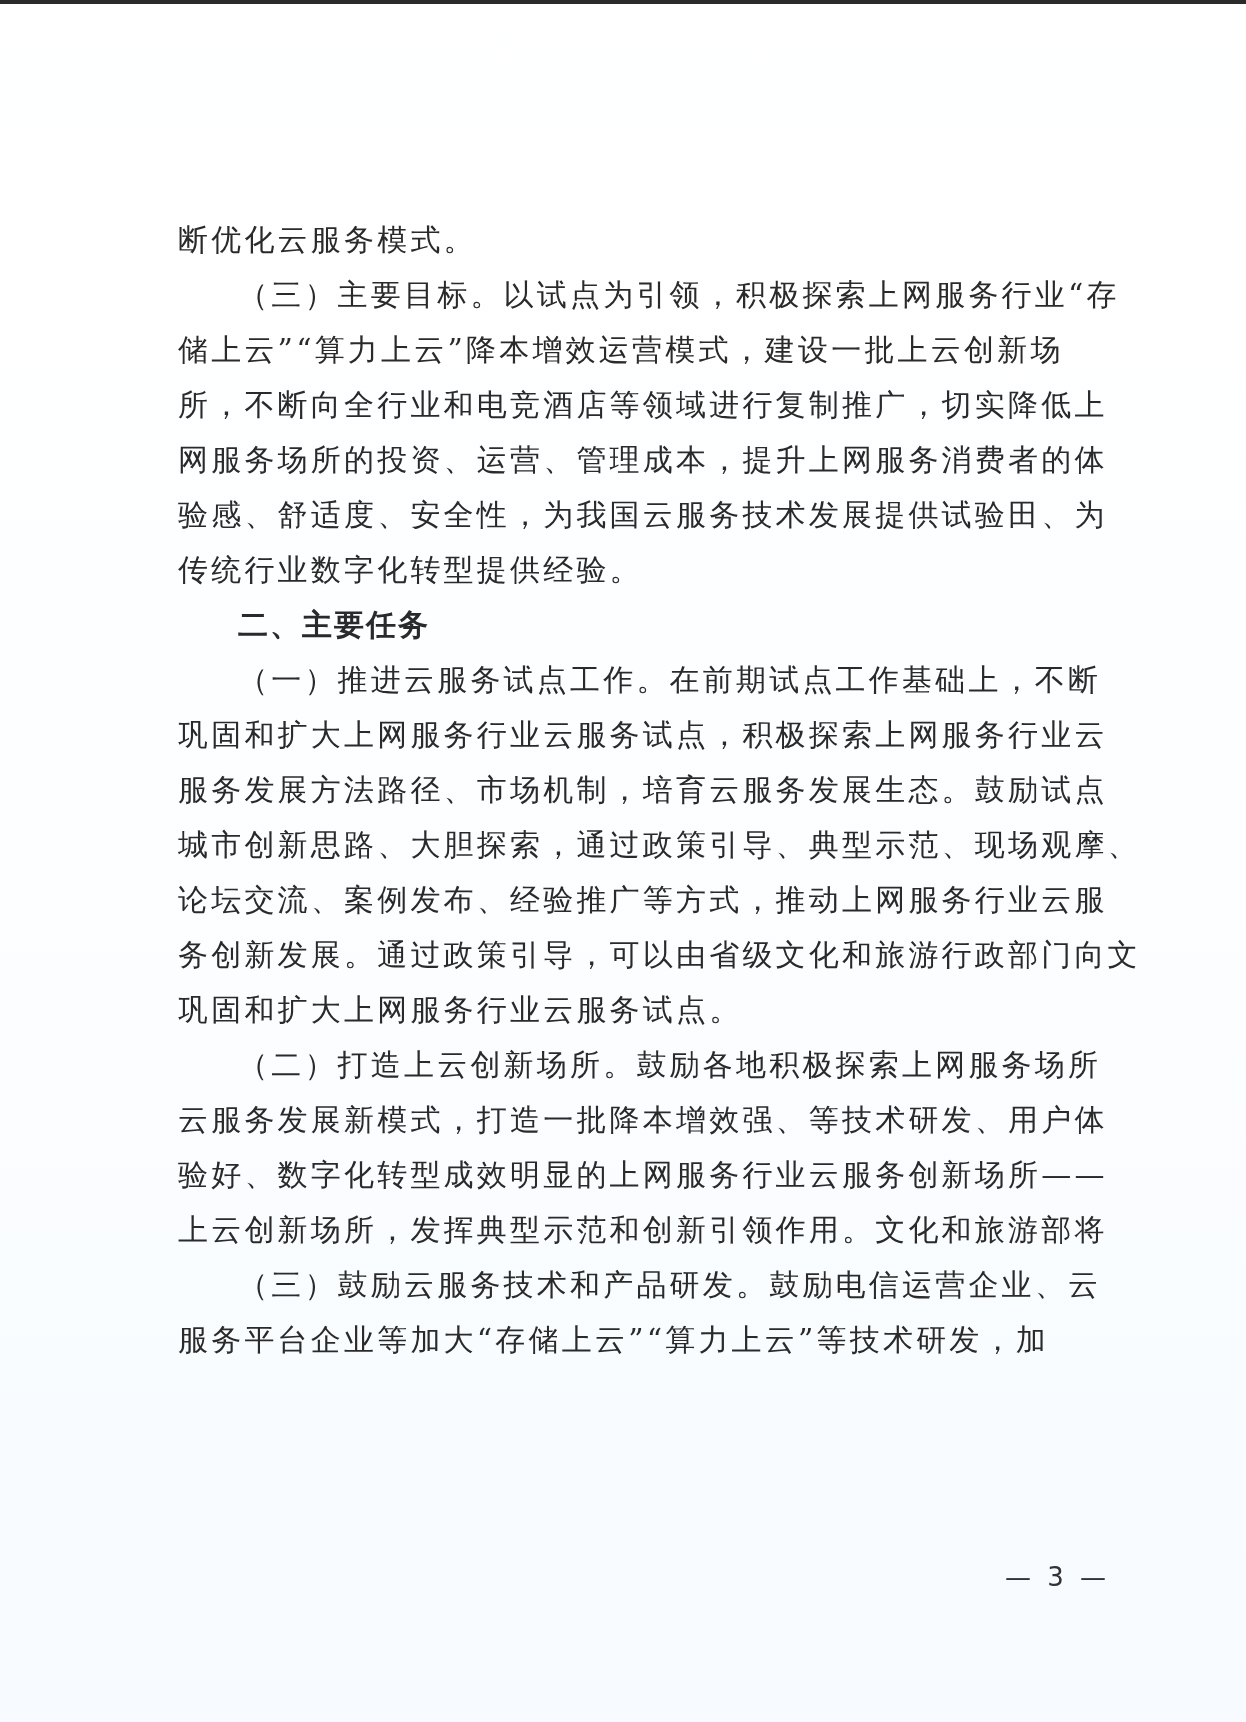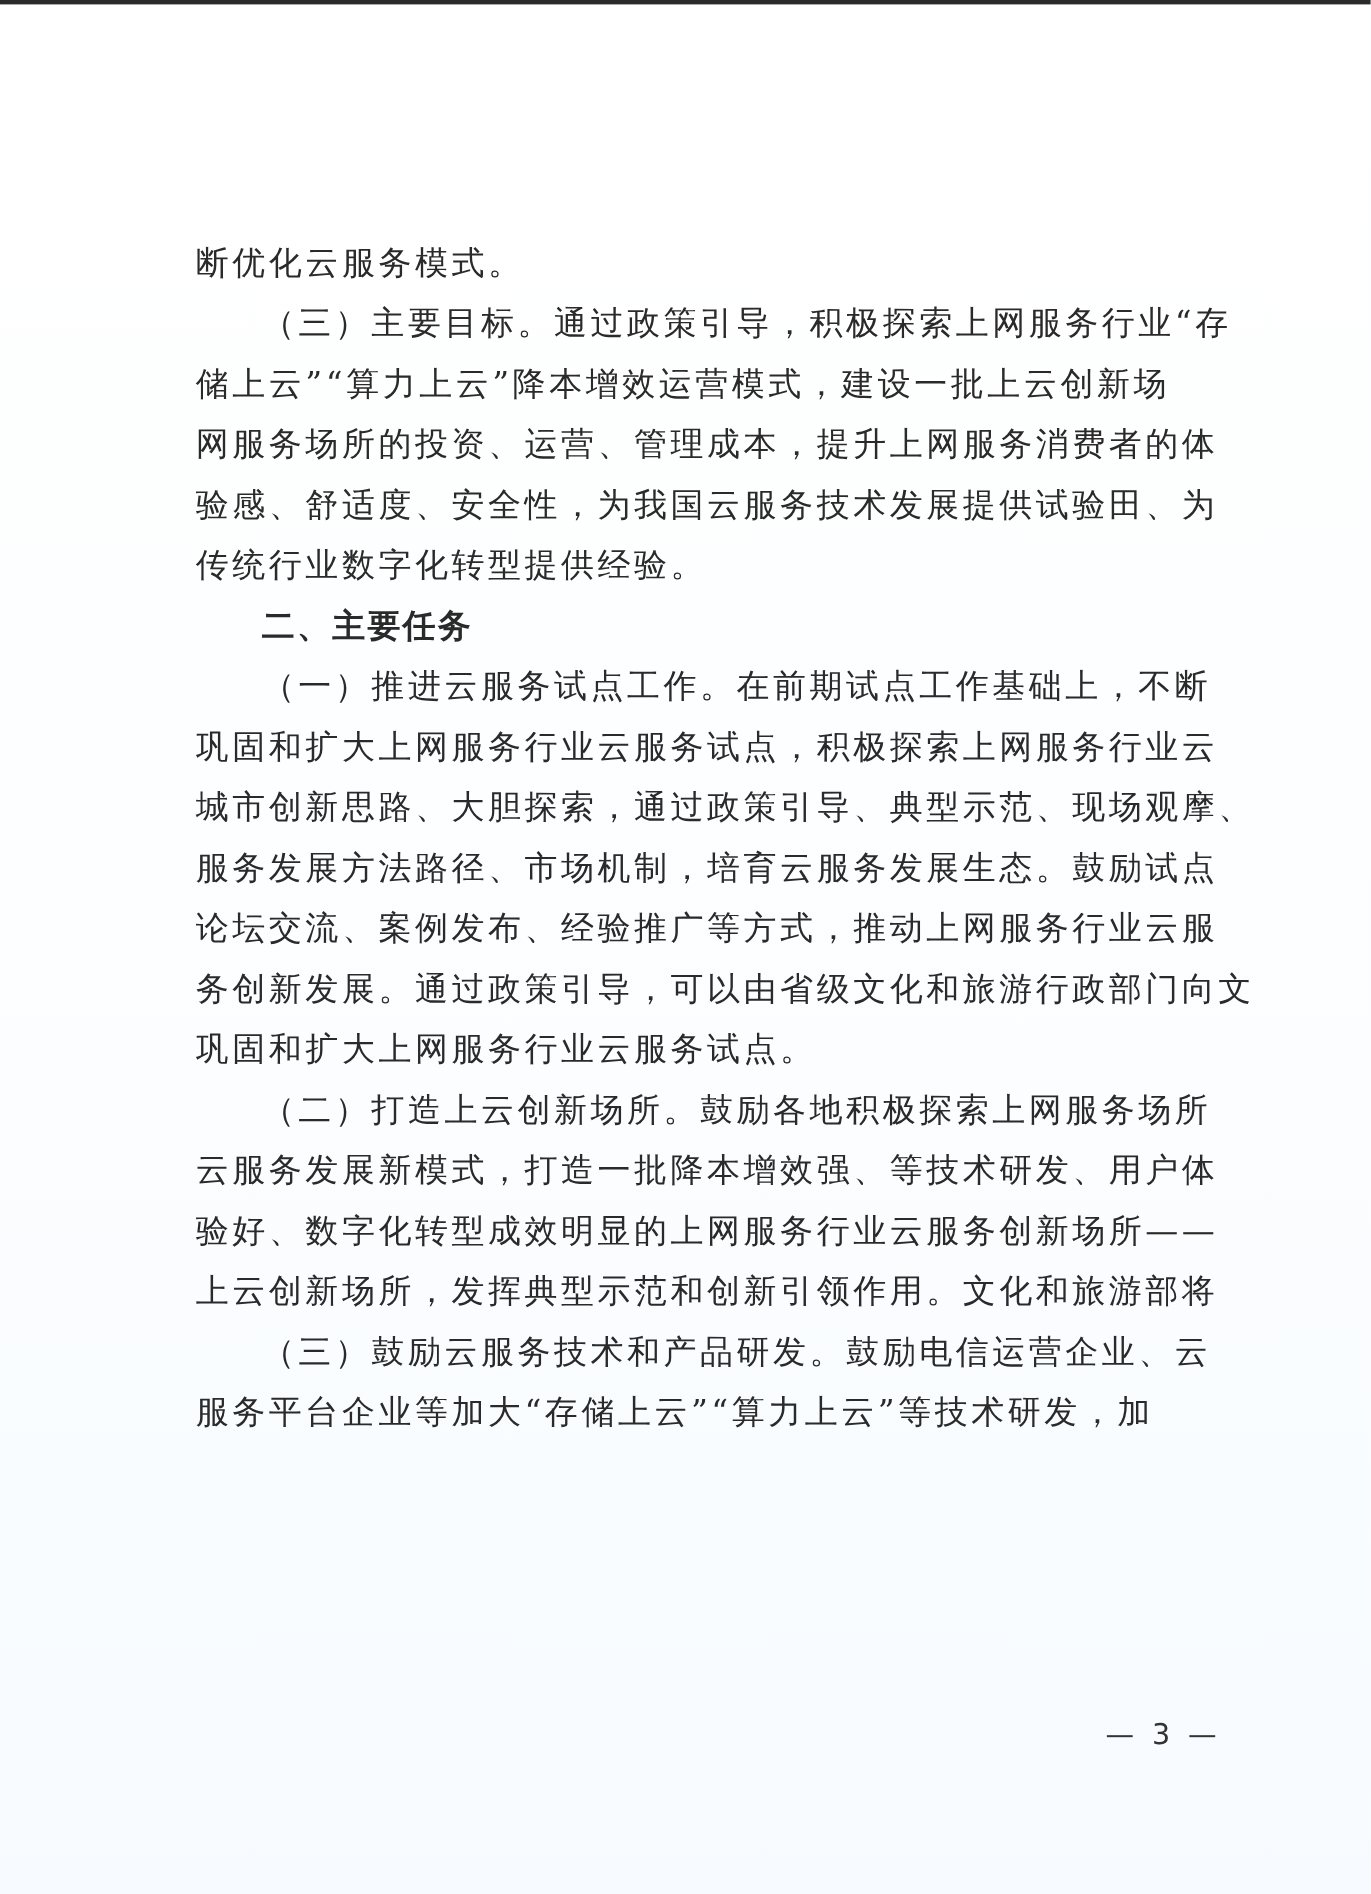--- a/index.html
+++ b/index.html
@@ -30,30 +30,31 @@
     font-size: 26px; letter-spacing: 4px; color: #333;
   }
 </style>
 </head>
 <body>
 
 <div class="page">
   <div class="topbar"></div>
   <div class="content">
     <div class="line">断优化云服务模式。</div>
-    <div class="line indent">（三）主要目标。通过政策引导，积极探索上网服务行业“存</div>
+    <div class="line indent">（三）主要目标。以试点为引领，积极探索上网服务行业“存</div>
     <div class="line">储上云”“算力上云”降本增效运营模式，建设一批上云创新场</div>
+    <div class="line">所，不断向全行业和电竞酒店等领域进行复制推广，切实降低上</div>
     <div class="line">网服务场所的投资、运营、管理成本，提升上网服务消费者的体</div>
     <div class="line">验感、舒适度、安全性，为我国云服务技术发展提供试验田、为</div>
     <div class="line">传统行业数字化转型提供经验。</div>
     <div class="line indent heading">二、主要任务</div>
     <div class="line indent">（一）推进云服务试点工作。在前期试点工作基础上，不断</div>
     <div class="line">巩固和扩大上网服务行业云服务试点，积极探索上网服务行业云</div>
+    <div class="line">服务发展方法路径、市场机制，培育云服务发展生态。鼓励试点</div>
     <div class="line">城市创新思路、大胆探索，通过政策引导、典型示范、现场观摩、</div>
-    <div class="line">服务发展方法路径、市场机制，培育云服务发展生态。鼓励试点</div>
     <div class="line">论坛交流、案例发布、经验推广等方式，推动上网服务行业云服</div>
     <div class="line">务创新发展。通过政策引导，可以由省级文化和旅游行政部门向文</div>
     <div class="line">巩固和扩大上网服务行业云服务试点。</div>
     <div class="line indent">（二）打造上云创新场所。鼓励各地积极探索上网服务场所</div>
     <div class="line">云服务发展新模式，打造一批降本增效强、等技术研发、用户体</div>
     <div class="line">验好、数字化转型成效明显的上网服务行业云服务创新场所——</div>
     <div class="line">上云创新场所，发挥典型示范和创新引领作用。文化和旅游部将</div>
     <div class="line indent">（三）鼓励云服务技术和产品研发。鼓励电信运营企业、云</div>
     <div class="line">服务平台企业等加大“存储上云”“算力上云”等技术研发，加</div>
   </div>

